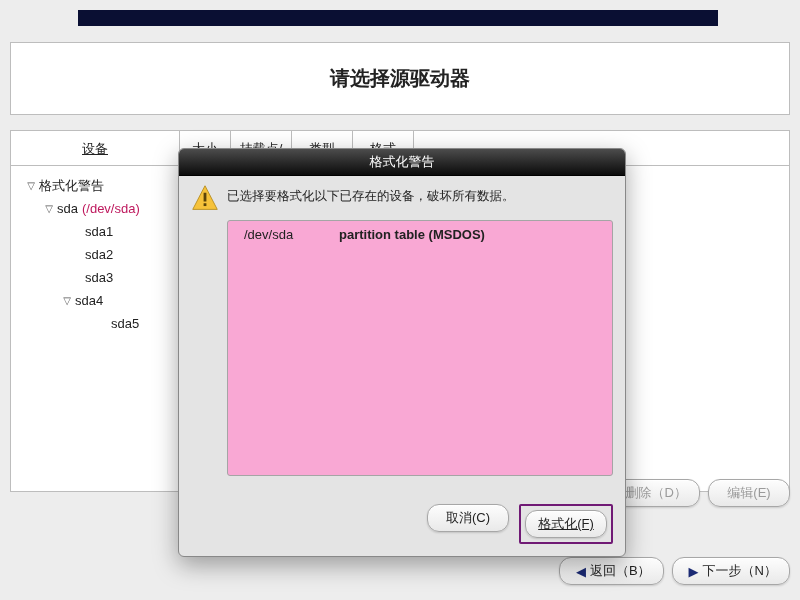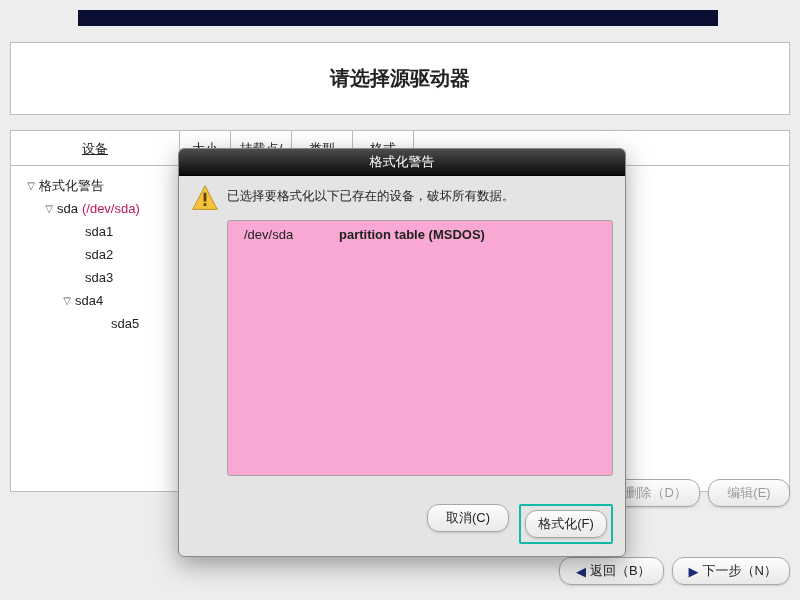--- a/index.html
+++ b/index.html
@@ -214,24 +214,25 @@
   .device-list .col-a { flex: 0 0 95px; }
   .device-list .col-b { flex: 1; font-weight: bold; }
 
   .modal-footer {
     display: flex;
     justify-content: flex-end;
     gap: 10px;
     padding: 18px 12px 12px;
   }
   .format-highlight {
-    border: 2px solid #14b8a6;
+    border: 2px solid #701a75;
     padding: 4px;
     border-radius: 2px;
     display: inline-flex;
+    text-decoration: underline;
   }
 
 </style>
 </head>
 <body>
 
 <div class="topbar"></div>
 
 <div class="main-panel">
   <h1>请选择源驱动器</h1>

